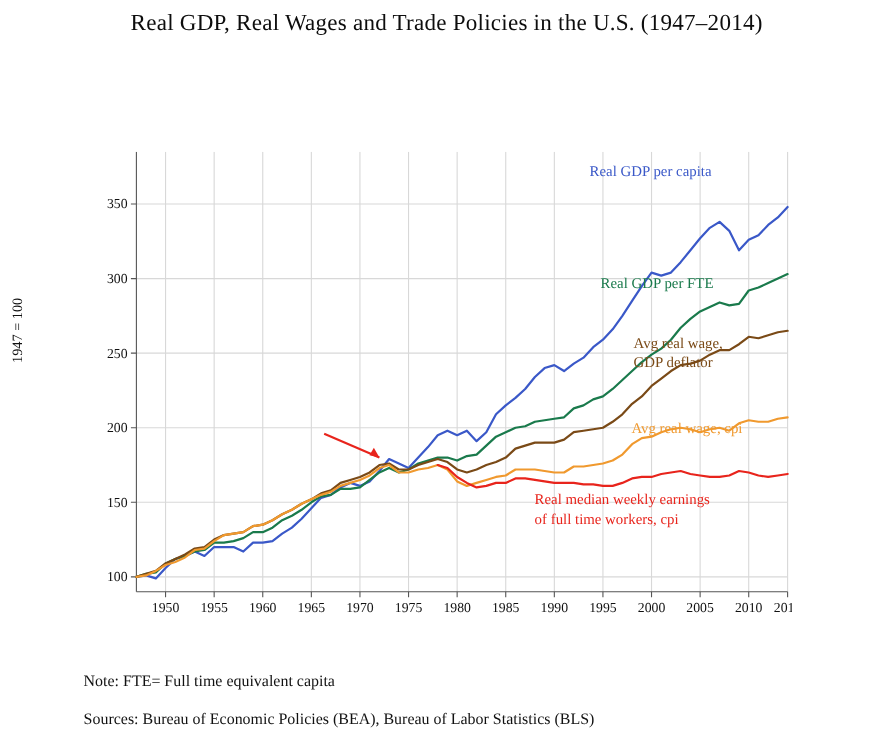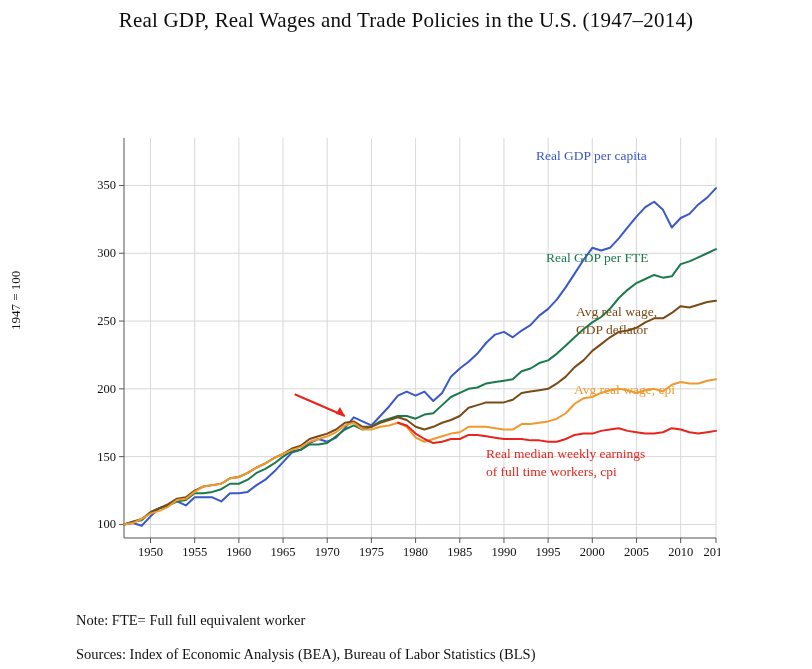--- a/index.html
+++ b/index.html
@@ -186,16 +186,16 @@
           <text x="410" y="320" fill="#e8241c" text-anchor="start" class="series-label">Real median weekly earnings</text>
           <text x="410" y="338" fill="#e8241c" text-anchor="start" class="series-label">of full time workers, cpi</text>
         </g>
       <g id="annotation">
           <path d="M218.71641791044775,256.271186440678 L268.8955223880597,277.96610169491527" stroke="#e8241c" stroke-width="2" fill="none"></path>
           <polygon points="268.8955223880597,277.96610169491527 259.8955223880597,275.96610169491527 263.8955223880597,268.96610169491527" fill="#e8241c"></polygon>
         </g>
     </svg>
   </div>
 
-  <div class="note">Note: FTE= Full full equivalent worker</div>
-  <div class="sources">Sources:  Index of Economic Analysis (BEA), Bureau of Labor Statistics (BLS)</div>
+  <div class="note">Note: FTE= Full time equivalent capita</div>
+  <div class="sources">Sources:  Bureau of Economic Policies (BEA), Bureau of Labor Statistics (BLS)</div>
 
 </div>
 
 </body></html>

